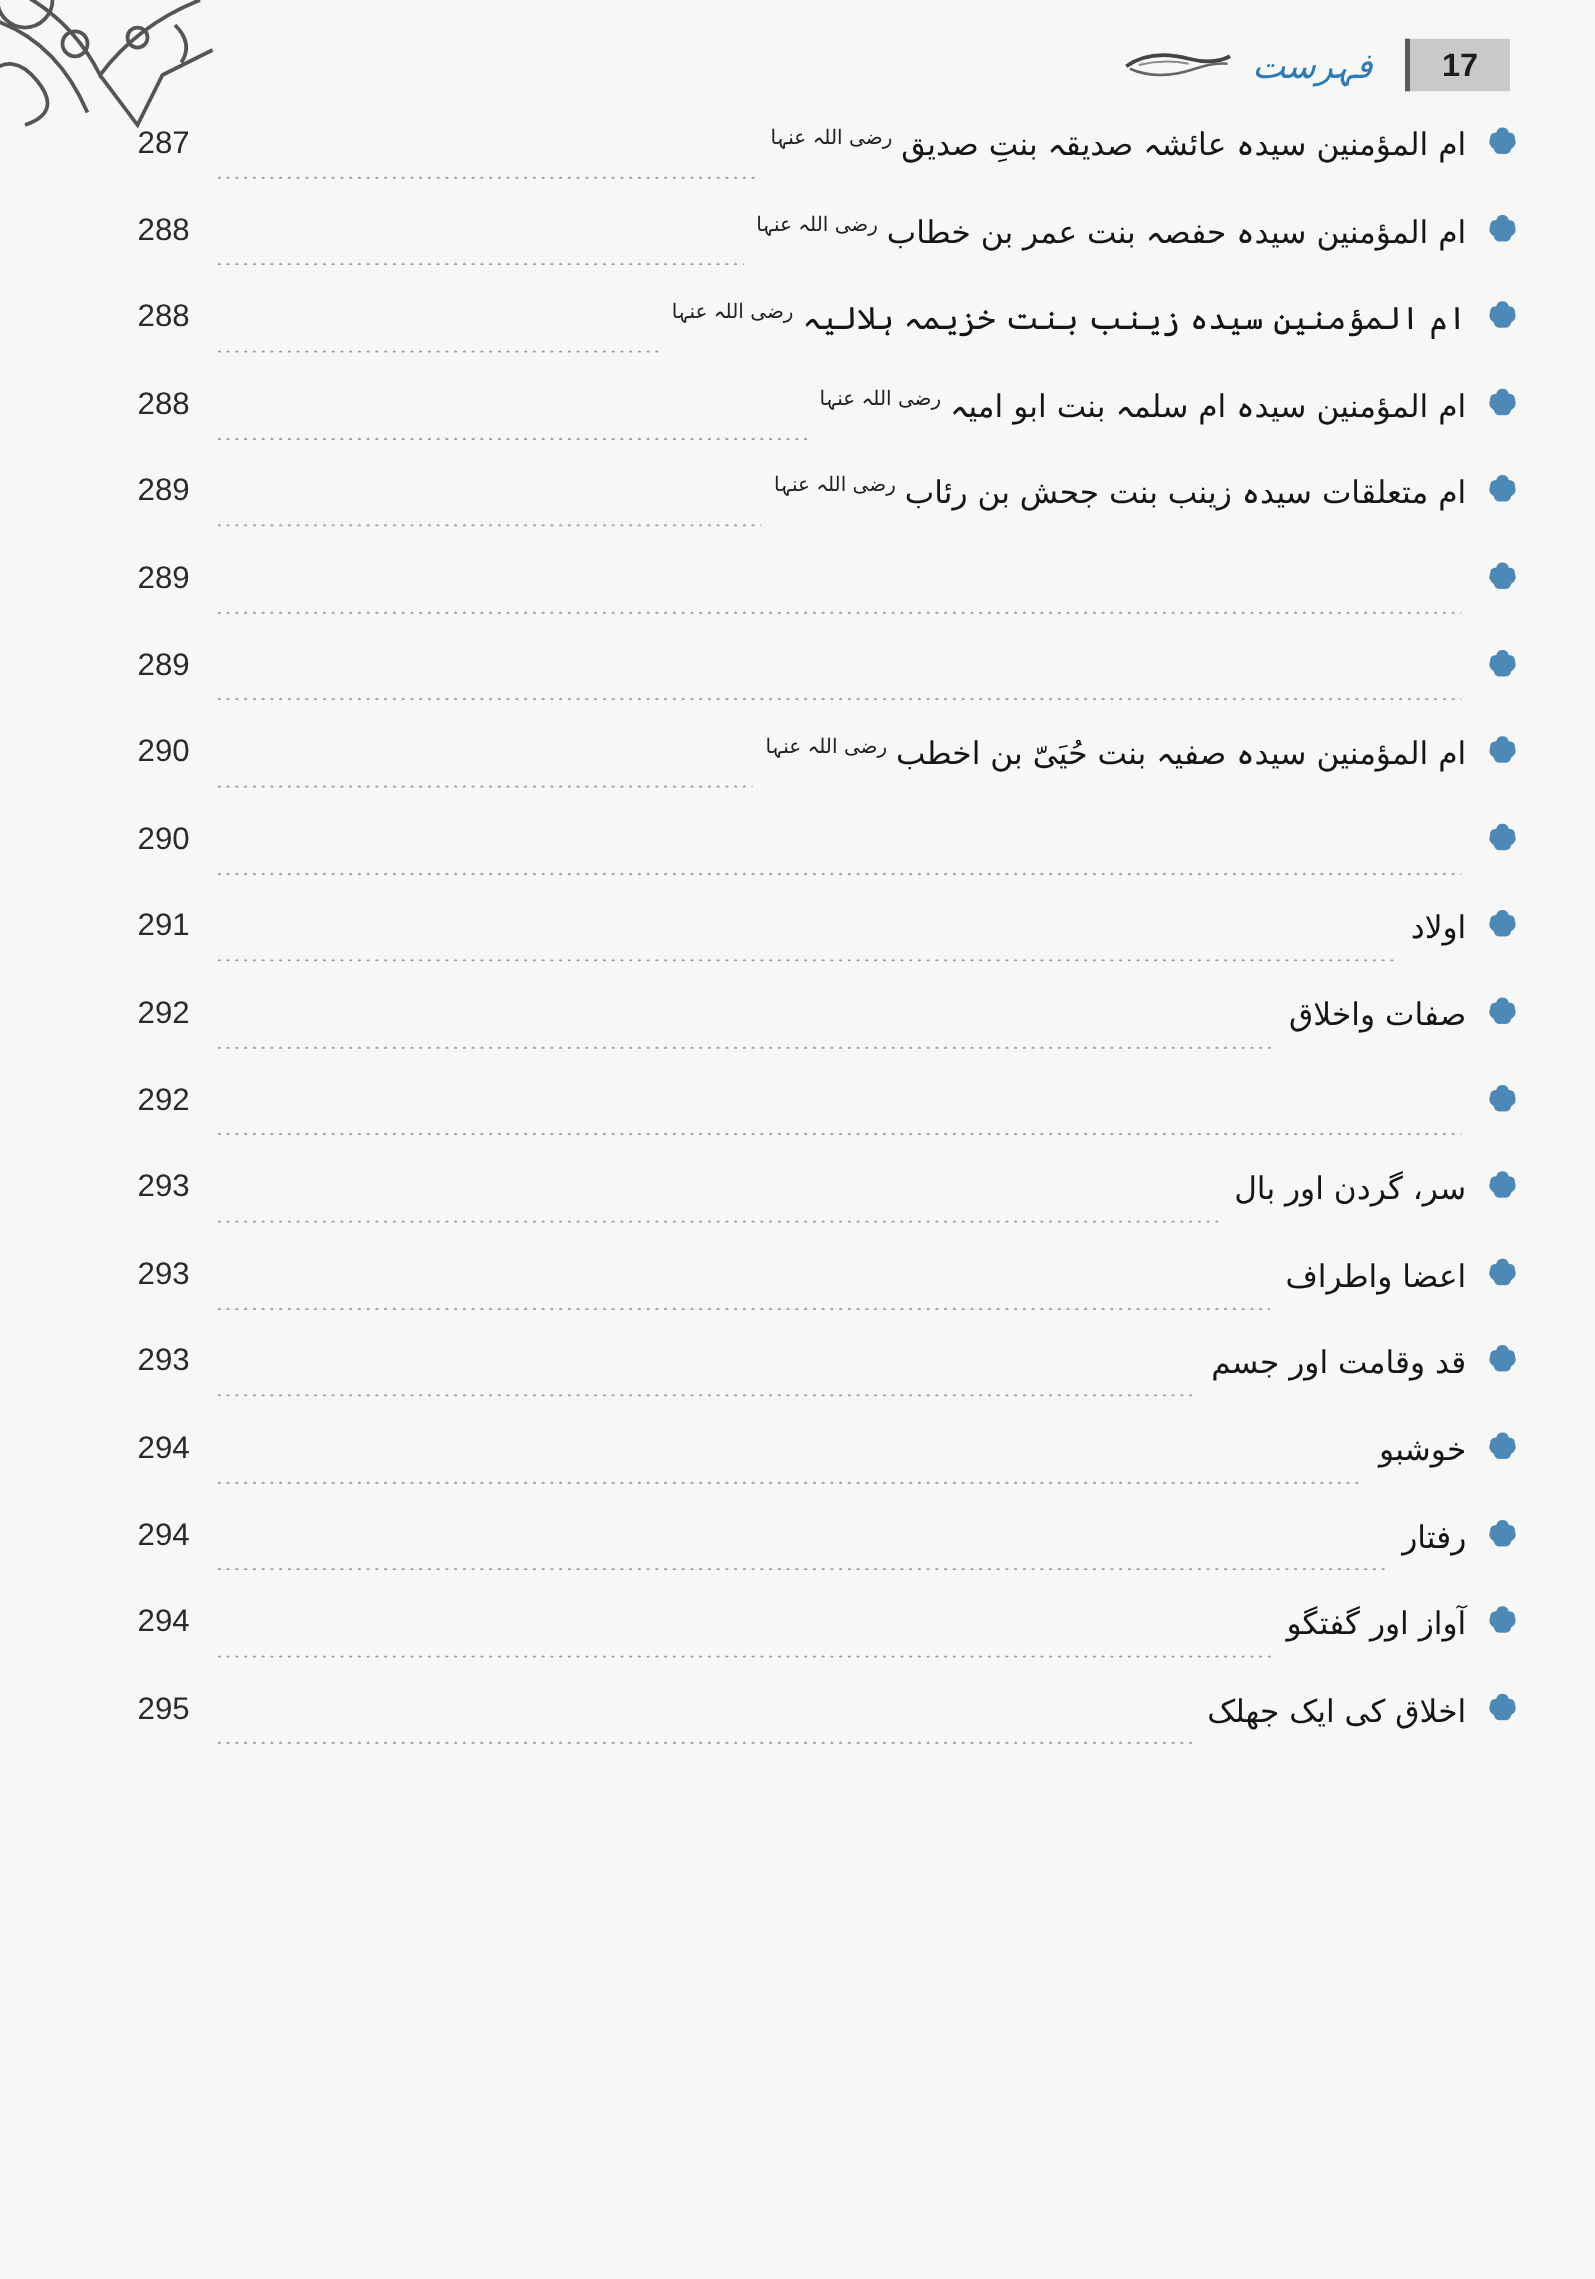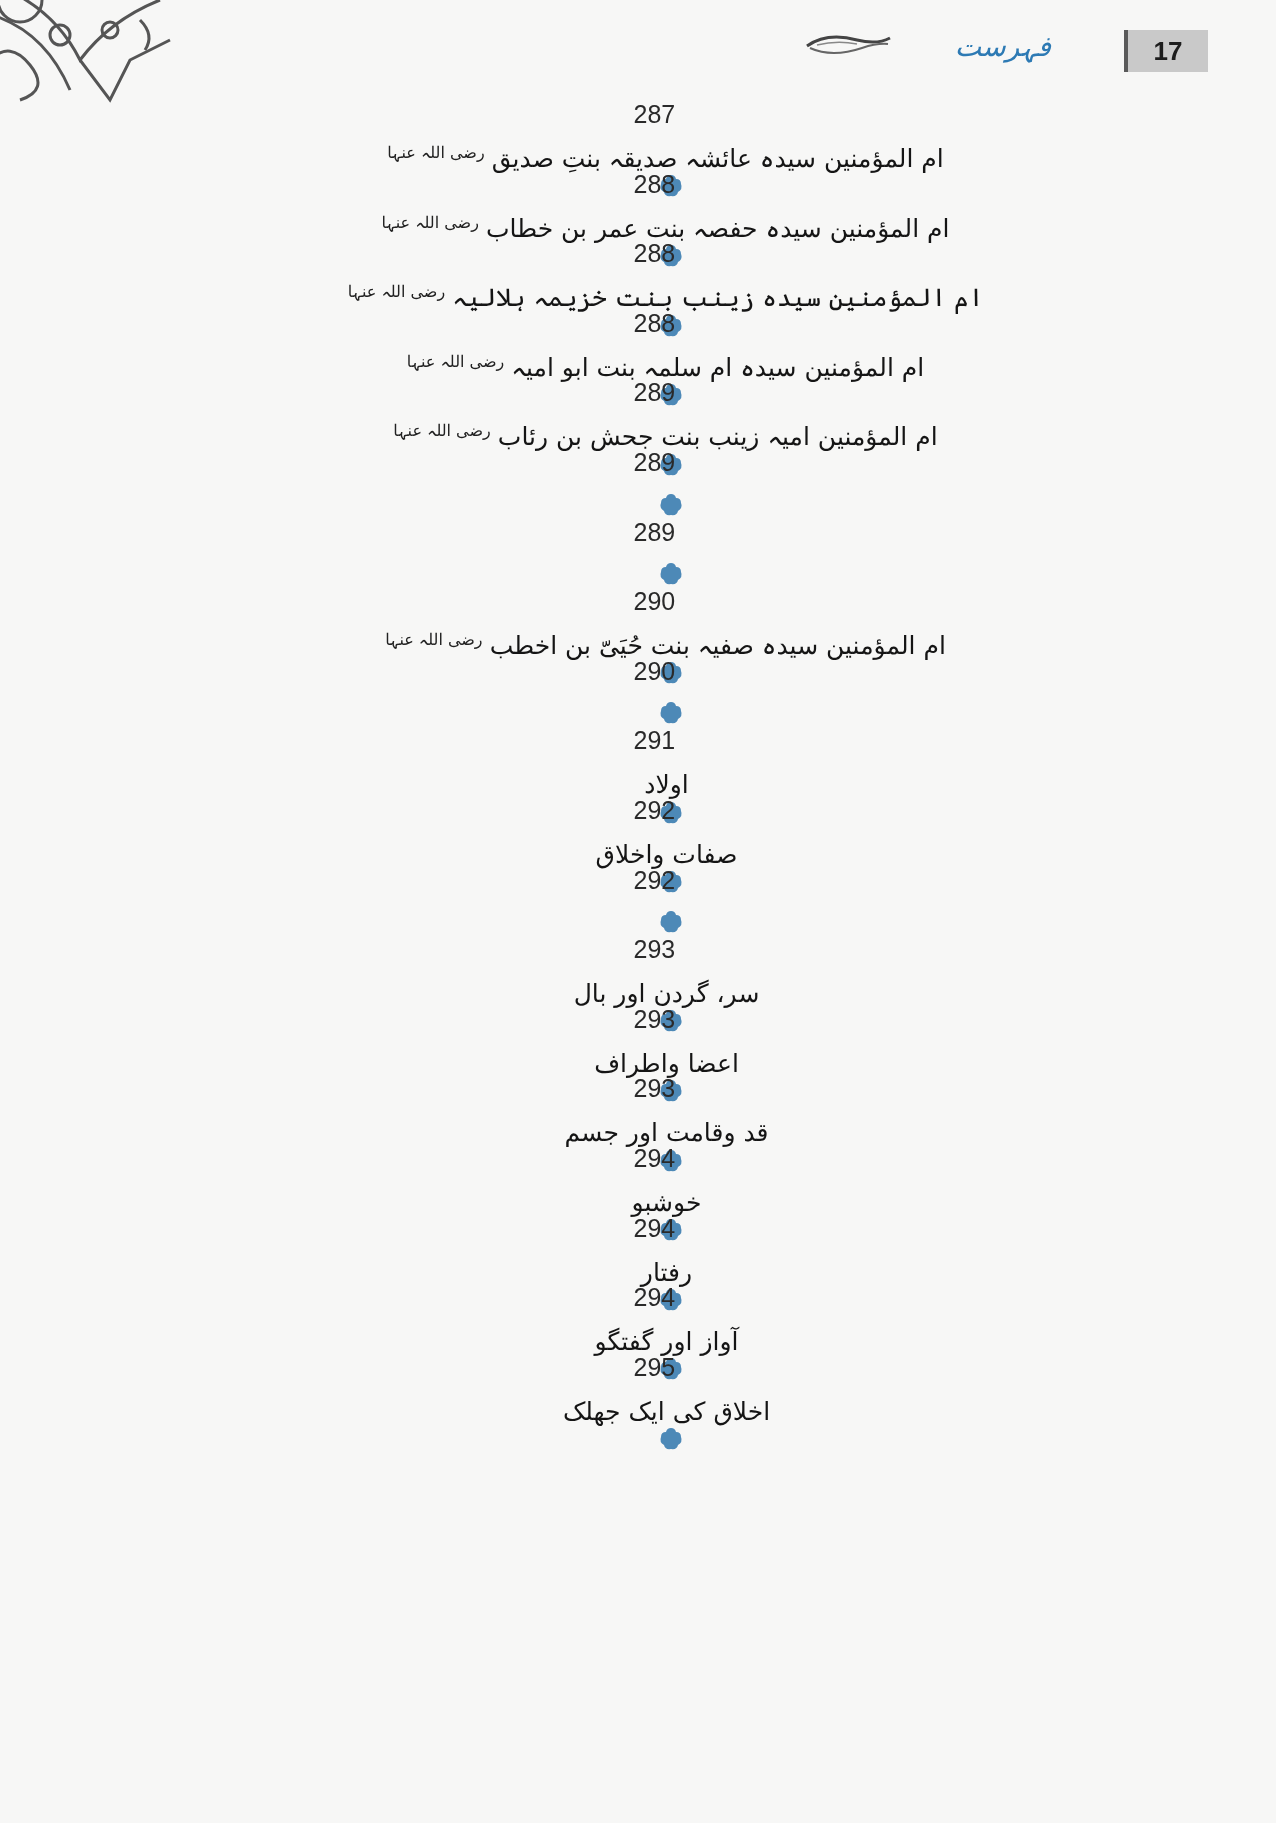--- a/index.html
+++ b/index.html
@@ -7,38 +7,38 @@
     width:1276px; height:1823px; overflow:hidden;
     background:#f7f7f6;
     font-family:"DejaVu Sans", sans-serif;
     position:relative;
   }
   .ornament {
     position:absolute; left:-40px; top:-60px; width:220px; height:170px;
   }
   .header {
     position:absolute; top:30px; right:68px; height:44px;
-    display:flex; direction:ltr;gap:47px;
+    display:flex; align-items:center; direction:ltr;
   }
   .swoosh { width:90px; height:30px; margin-right:16px; }
   .header-title {
     font-family:"DejaVu Serif", serif; font-size:28px; color:#2d7ab4;
     font-style:italic; margin-right:26px; direction:rtl;
   }
   .page-box {
     width:84px; height:42px; background:#c9c9c9;
     border-left:4px solid #5a5a5a; box-sizing:border-box;
     display:flex; align-items:center; justify-content:center;
     font-family:"Liberation Sans", sans-serif; font-weight:bold; font-size:26px; color:#1d1d1d;
   }
   .toc {
     position:absolute; top:100px; left:110px; width:1105px;
   }
   .toc-row {
-    height:69.6px; display:flex; align-items:center; direction:ltr;flex-direction:column;
+    height:69.6px; display:flex; direction:ltr;
   }
   .page-num {
     font-family:"Liberation Sans", sans-serif; font-size:25px; color:#2a2a2a;
     width:58px; flex:none;
   }
   .leader {
     flex:1 1 auto; height:2px; margin:0 4px;
     align-self:center; margin-top:14px;
     background-image:radial-gradient(circle, #9a9a9a 1px, transparent 1.3px);
     background-size:7px 3px; background-repeat:repeat-x;
@@ -117,21 +117,21 @@
       <span class="t">ام المؤمنین سیدہ ام سلمہ بنت ابو امیہ</span><span class="honorific"> رضی اللہ عنہا</span>
     </span>
     <svg class="bullet" viewBox="0 0 26 26">
       <path d="M13 2 Q17 2 18 6 Q23 6 23 11 Q25 16 20 19 Q19 24 13 23 Q7 24 6 19 Q1 16 3 11 Q3 6 8 6 Q9 2 13 2 Z" fill="#3a7cb0" opacity="0.9"></path>
     </svg>
   </div>
     <div class="toc-row">
     <span class="page-num">289</span>
     <span class="leader"></span>
     <span class="entry-text">
-      <span class="t">ام المؤمنین امیہ زینب بنت جحش بن رئاب</span><span class="honorific"> رضی اللہ عنہا</span>
+      <span class="t">ام متعلقات سیدہ زینب بنت جحش بن رئاب</span><span class="honorific"> رضی اللہ عنہا</span>
     </span>
     <svg class="bullet" viewBox="0 0 26 26">
       <path d="M13 2 Q17 2 18 6 Q23 6 23 11 Q25 16 20 19 Q19 24 13 23 Q7 24 6 19 Q1 16 3 11 Q3 6 8 6 Q9 2 13 2 Z" fill="#3a7cb0" opacity="0.9"></path>
     </svg>
   </div>
     <div class="toc-row">
     <span class="page-num">289</span>
     <span class="leader"></span>
     <svg class="bullet" viewBox="0 0 26 26">
       <path d="M13 2 Q17 2 18 6 Q23 6 23 11 Q25 16 20 19 Q19 24 13 23 Q7 24 6 19 Q1 16 3 11 Q3 6 8 6 Q9 2 13 2 Z" fill="#3a7cb0" opacity="0.9"></path>

